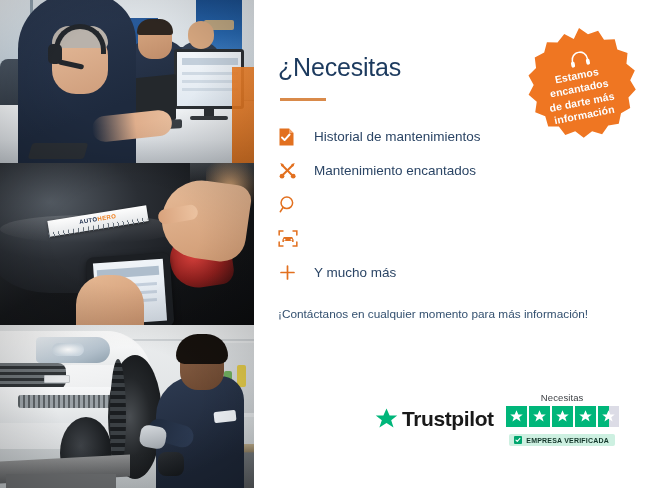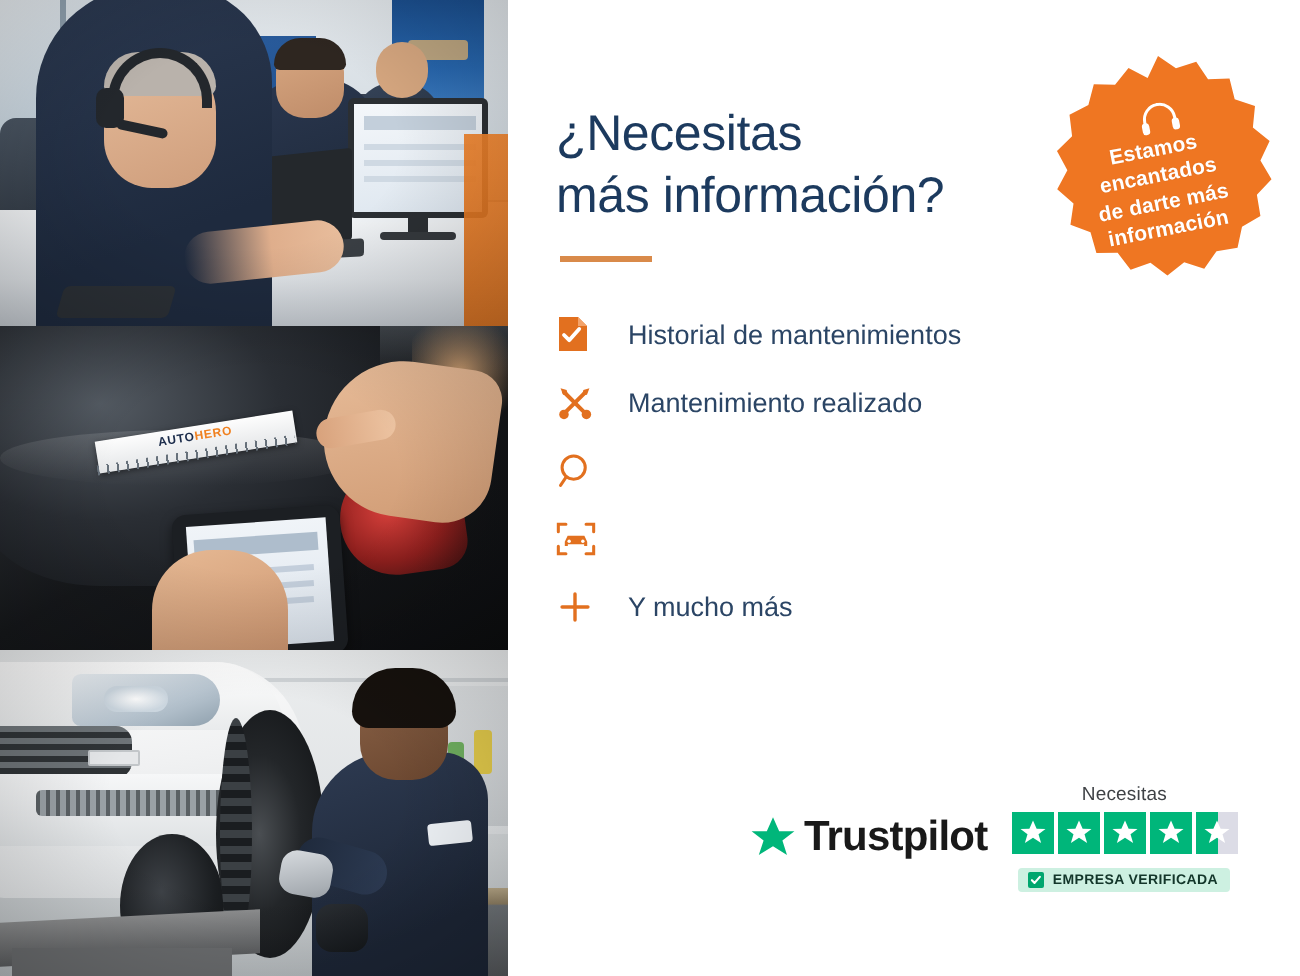--- a/index.html
+++ b/index.html
@@ -591,21 +591,20 @@
       <div class="p3-glove2"></div>
       <div class="photo-vignette"></div>
     </div>
 
   </div>
 
   <div class="content">
 
     <h1 class="headline">
       <span>¿Necesitas</span><br>
-      <span>más información?</span>
     </h1>
 
     <div class="divider"></div>
 
     <div class="feature-list">
 
       <div class="feature">
         <span class="feature-icon">
           <svg width="17" height="20" viewBox="0 0 17 20">
             <path d="M1.5 1.5h9.5l4.5 4.5v12.5h-14z" fill="#e2701f"></path>
@@ -622,21 +621,21 @@
             <g stroke="#e2701f" stroke-width="2.1" fill="none" stroke-linecap="round">
               <path d="M4.2 4.2 L15.2 15.2"></path>
               <path d="M15.4 4.4 L5.0 14.8"></path>
             </g>
             <path d="M2.4 2.2 l3.2 1.0 0.7 2.9 -2.6 -0.5z" fill="#e2701f"></path>
             <path d="M17.6 2.2 l-3.2 1.0 -0.7 2.9 2.6 -0.5z" fill="#e2701f"></path>
             <circle cx="16.0" cy="16.0" r="2.5" fill="#e2701f"></circle>
             <circle cx="4.2" cy="16.0" r="2.5" fill="#e2701f"></circle>
           </svg>
         </span>
-        <span class="feature-label">Mantenimiento realizado</span>
+        <span class="feature-label">Mantenimiento encantados</span>
       </div>
 
       <div class="feature">
         <span class="feature-icon">
           <svg width="19" height="19" viewBox="0 0 20 20">
             <circle cx="9.3" cy="8.2" r="6.1" stroke="#e2701f" stroke-width="1.6" fill="none"></circle>
             <path d="M5.3 13.2 L2.4 17.6" stroke="#e2701f" stroke-width="1.6" fill="none" stroke-linecap="round"></path>
           </svg>
         </span>
       </div>
@@ -665,21 +664,21 @@
               <path d="M3.2 10h13.6"></path>
             </g>
           </svg>
         </span>
         <span class="feature-label">Y mucho más</span>
       </div>
 
     </div>
 
     <p class="contact-text">
-      <br>
+      <span>¡Contáctanos en cualquier momento para más información!</span><br>
     </p>
 
     <div class="badge">
       <div class="badge-shape"></div>
       <div class="badge-inner">
         <svg class="badge-headset" viewBox="0 0 26 20">
           <path d="M3.5 14.5V10.5a9.5 9.5 0 0 1 19 0v4" stroke="#ffffff" stroke-width="1.9" fill="none" stroke-linecap="round"></path>
           <rect x="1.2" y="11.2" width="4.6" height="7.4" rx="2.1" fill="#ffffff"></rect>
           <rect x="20.2" y="11.2" width="4.6" height="7.4" rx="2.1" fill="#ffffff"></rect>
         </svg>

